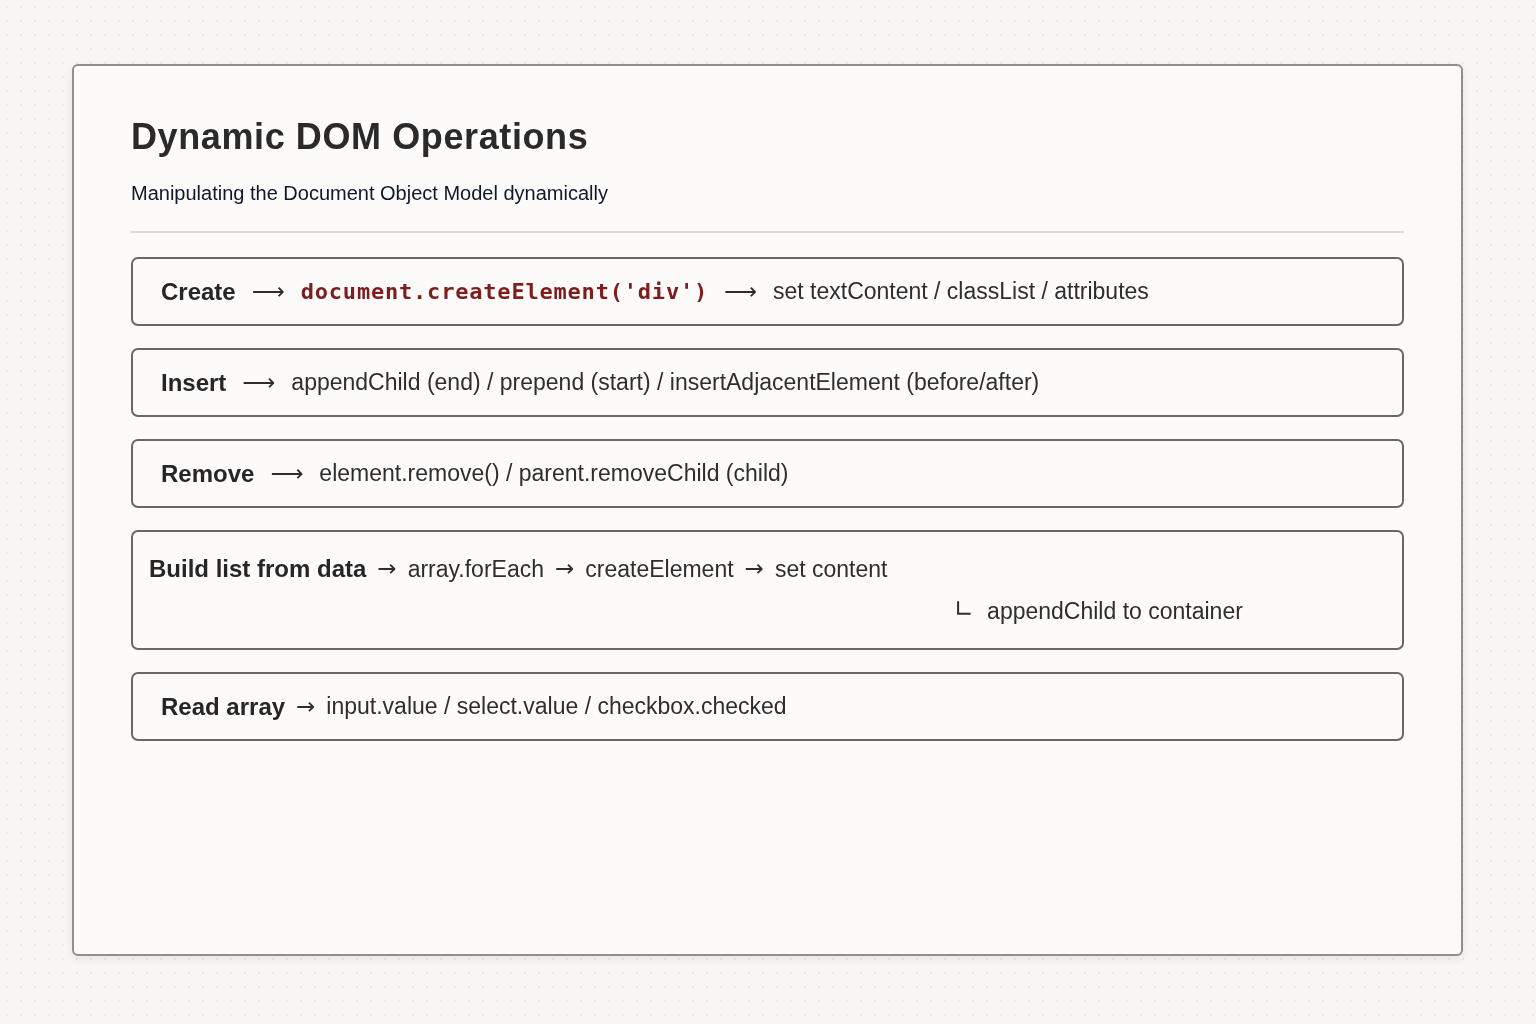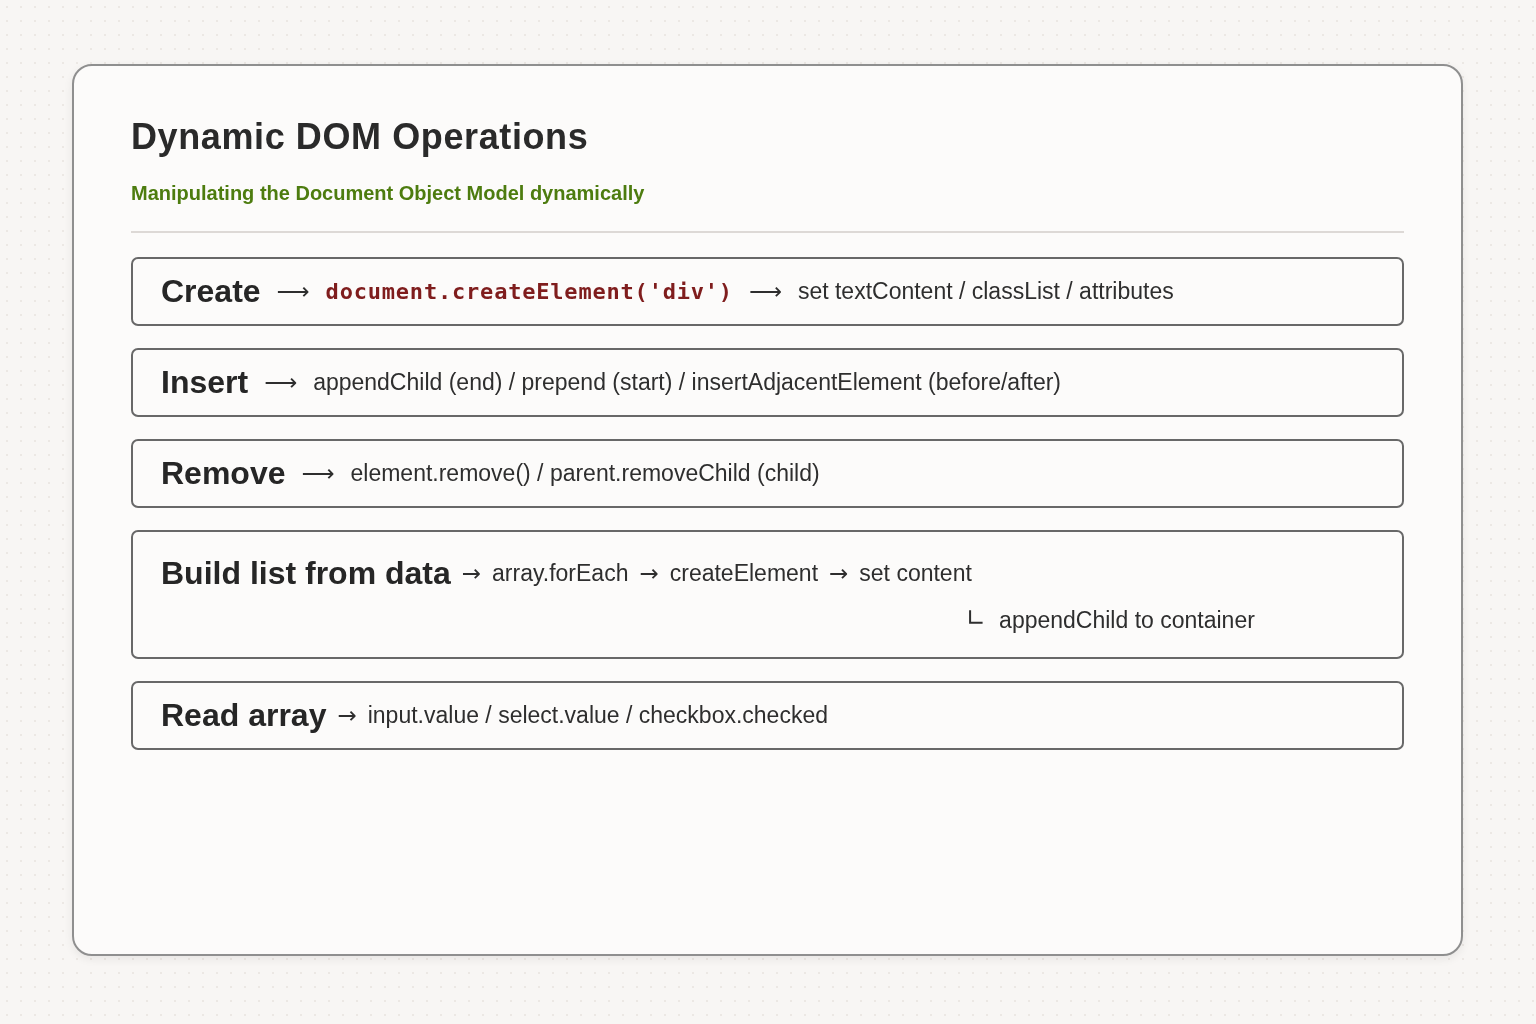--- a/index.html
+++ b/index.html
@@ -17,36 +17,36 @@
     background-size: 14px 14px;
   }
   .card {
     position: absolute;
     left: 72px;
     top: 64px;
     width: 1391px;
     height: 892px;
     background: #fcfbfa;
     border: 2px solid #8f8f8f;
-    border-radius: 20px;
+    border-radius: 6px;
     box-shadow: 0 3px 10px rgba(0,0,0,0.07);
     padding: 50px 57px 0 57px;
   }
   .page-title {
     margin: 0;
     font-size: 36px;
     font-weight: bold;
     letter-spacing: 0.6px;
     color: #2a2a2a;
   }
   .page-subtitle {
     margin: 24px 0 0 0;
     font-size: 20px;
-    font-weight: bold;
-    color: #4d7c0f;
+    font-weight: normal;
+    color: #0f172a;
   }
   .divider {
     margin-top: 26px;
     border-top: 2px solid #ddd9d6;
     height: 0;
   }
   .op-box {
     border: 2px solid #686868;
     border-radius: 7px;
     background: #fcfbfa;
@@ -56,25 +56,25 @@
     align-items: center;
     padding: 0 28px;
     font-size: 23px;
     color: #2e2e2e;
     white-space: nowrap;
   }
   .op-box.first { margin-top: 24px; }
   .op-box.tall {
     display: block;
     min-height: 118px;
-    padding: 23px 28px;
+    padding: 23px 16px;
   }
   .op-label {
     font-weight: bold;
-    font-size: 32px;
+    font-size: 24px;
     color: #262626;
   }
   .flow-arrow {
     font-family: "DejaVu Sans", sans-serif;
     font-size: 23px;
     margin: 0 16px;
     position: relative;
     top: -1px;
     color: #2e2e2e;
   }

